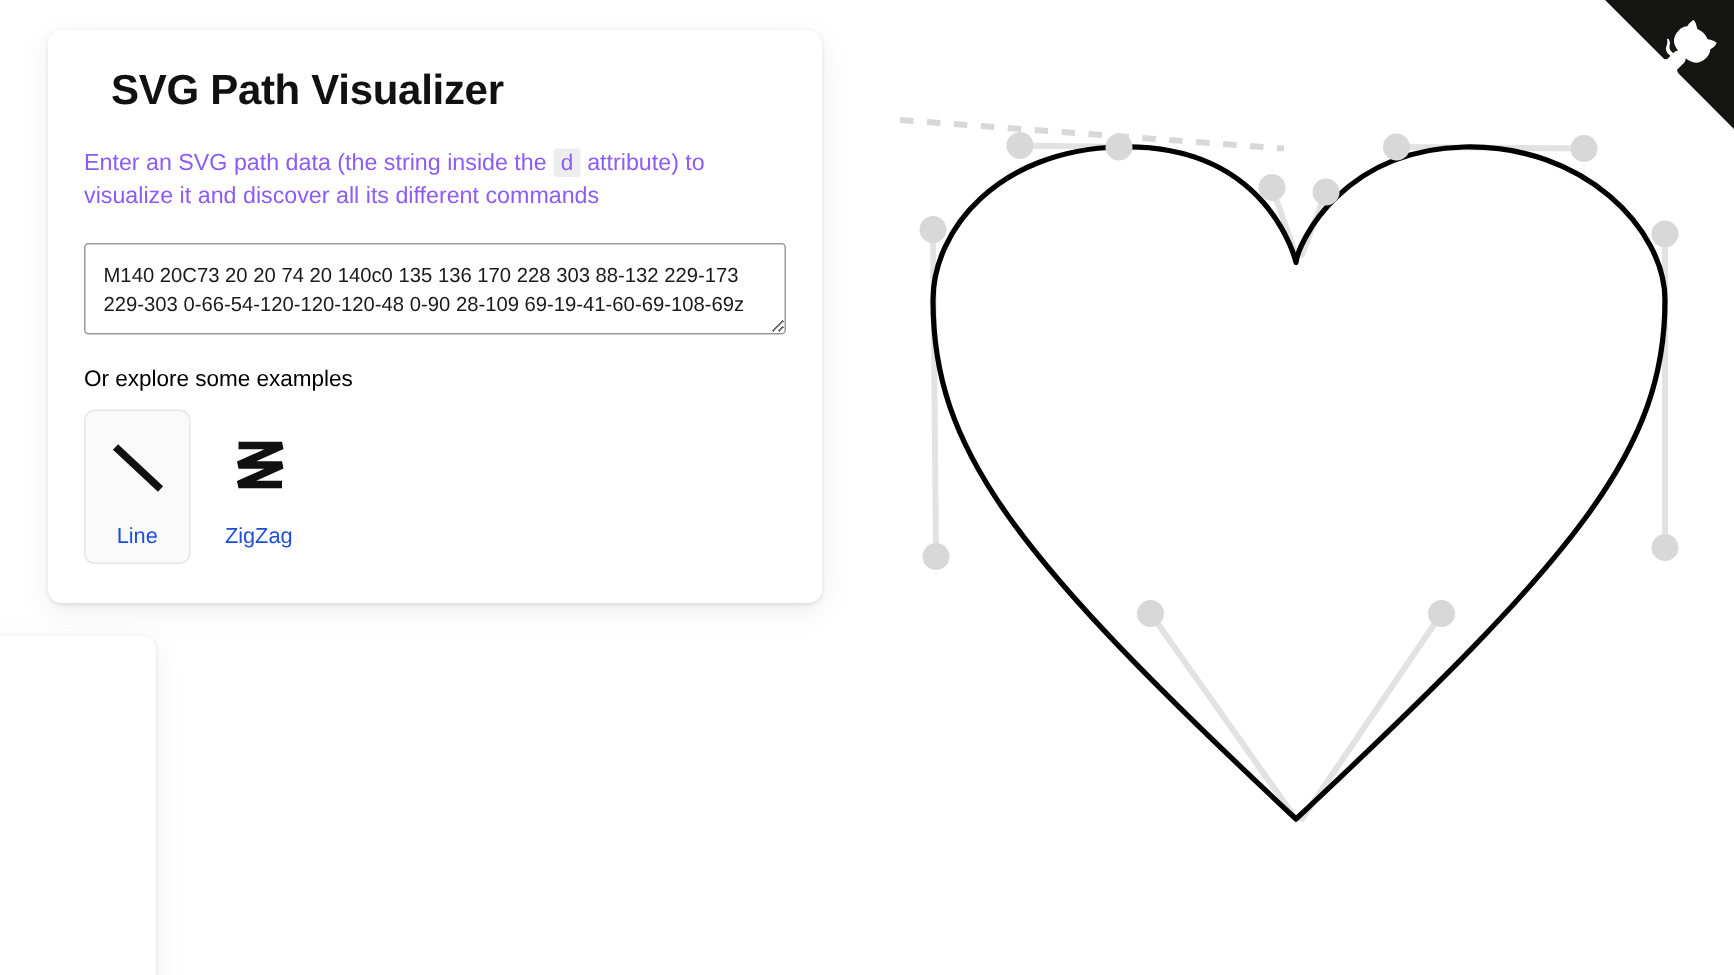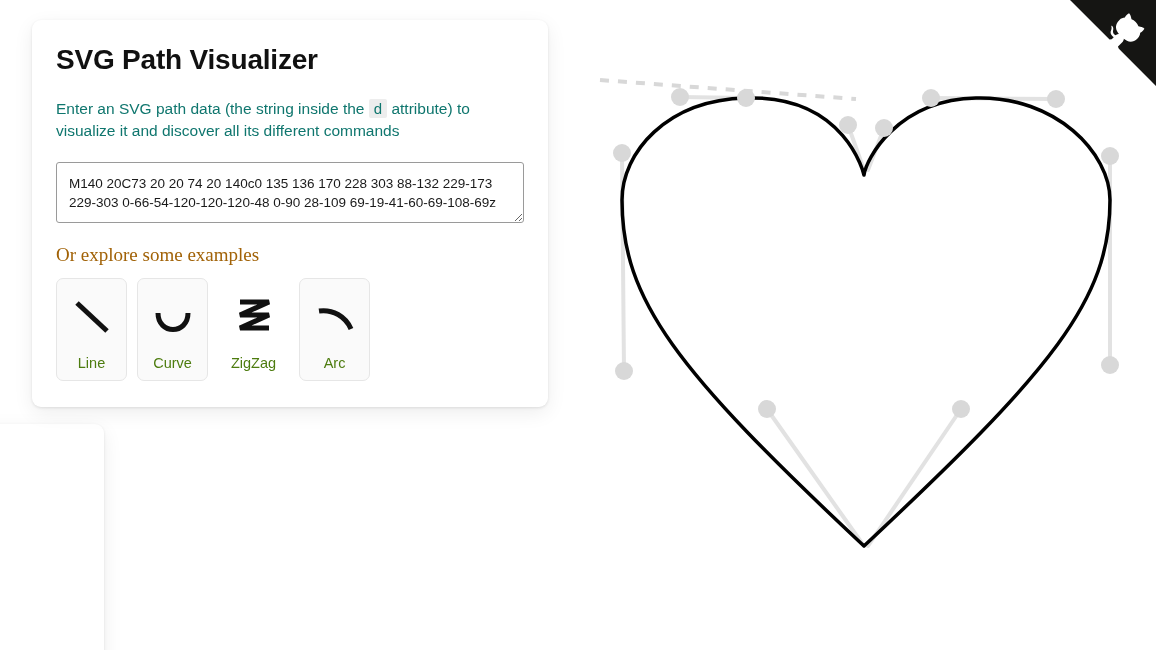--- a/index.html
+++ b/index.html
@@ -22,29 +22,29 @@
     background: #ffffff;
     border-radius: 9px;
     box-shadow: 0 1px 3px rgba(0,0,0,0.10), 0 6px 20px rgba(0,0,0,0.07);
     padding: 24px 24px 26px 24px;
     z-index: 5;
   }
   .card-title {
     font-size: 28px;
     font-weight: bold;
     letter-spacing: -0.2px;
-    margin: 0 0 22px 0;
+    margin: 0 0 22px 18px;
     color: #111111;
     line-height: 1.15;
   }
   .card-desc {
     font-size: 15.5px;
     line-height: 22px;
     margin: 0 0 20px 0;
-    color: #0f766e;
+    color: #8b5cf6;
     max-width: 470px;
   }
   code.inline-code {
     background: #ededed;
     border-radius: 2px;
     padding: 1px 5px;
     font-family: "Liberation Sans", sans-serif;
     font-size: 15px;
   }
 
@@ -59,44 +59,43 @@
     font-family: "Liberation Sans", sans-serif;
     font-size: 13.5px;
     line-height: 19px;
     color: #1a1a1a;
     background: #ffffff;
     outline: none;
     overflow: hidden;
   }
 
   .examples-label {
-    font-size: 19px;
+    font-size: 15px;
     margin: 21px 0 12px 0;
-    color: #a16207;
-    font-family: Liberation Serif, serif;
+    color: #000000;
   }
 
   .examples-row { display: flex; gap: 10px; }
 
   .example-btn {
     width: 71px;
     height: 103px;
     background: #fafafa;
     border: 1px solid #e6e6e6;
     border-radius: 7px;
     display: flex;
     flex-direction: column;
     align-items: center;
     justify-content: space-between;
     padding: 14px 4px 10px 4px;
     cursor: pointer;
   }
   .example-btn.active { background: #ffffff; border-color: transparent; align-items: center; }
   .example-glyph { width: 48px; height: 48px; display: block; }
-  .example-label { font-size: 14.5px; color: #4d7c0f; line-height: 1; }
+  .example-label { font-size: 14.5px; color: #1d4ed8; line-height: 1; }
 
   
   .card-partial {
     position: absolute;
     left: -96px; top: 424px;
     width: 200px; height: 280px;
     background: #ffffff;
     border-radius: 9px;
     box-shadow: 0 1px 3px rgba(0,0,0,0.10), 0 6px 20px rgba(0,0,0,0.07);
     padding: 22px;
@@ -152,40 +151,28 @@
 
       <button class="example-btn">
         <svg class="example-glyph" viewBox="0 0 48 48">
           <path d="M9 10 L39 38" fill="none" stroke="#111" stroke-width="5" stroke-linecap="butt"></path>
         </svg>
         <span class="example-label">Line</span>
       </button>
 
 
 
-      <button class="example-btn">
-        <svg class="example-glyph" viewBox="0 0 48 48">
-          <path d="M9 20 C9 42 39 42 39 20" fill="none" stroke="#111" stroke-width="5" stroke-linecap="butt"></path>
-        </svg>
-        <span class="example-label">Curve</span>
-      </button>
 
       <button class="example-btn active">
         <svg class="example-glyph" viewBox="0 0 48 48">
           <path d="M10 9 L39 9 L10 22 L39 22 L10 35 L39 35" fill="none" stroke="#111" stroke-width="5" stroke-linejoin="miter" stroke-linecap="butt"></path>
         </svg>
         <span class="example-label">ZigZag</span>
       </button>
 
-      <button class="example-btn">
-        <svg class="example-glyph" viewBox="0 0 48 48">
-          <path d="M8 18 A30 30 0 0 1 40 36" fill="none" stroke="#111" stroke-width="5" stroke-linecap="butt"></path>
-        </svg>
-        <span class="example-label">Arc</span>
-      </button>
 
     </div>
   </div>
 
   <div class="card-partial">
     <div class="partial-text">the current</div>
   </div>
 
   <div class="stage">
     <svg viewBox="0 0 600 650">

